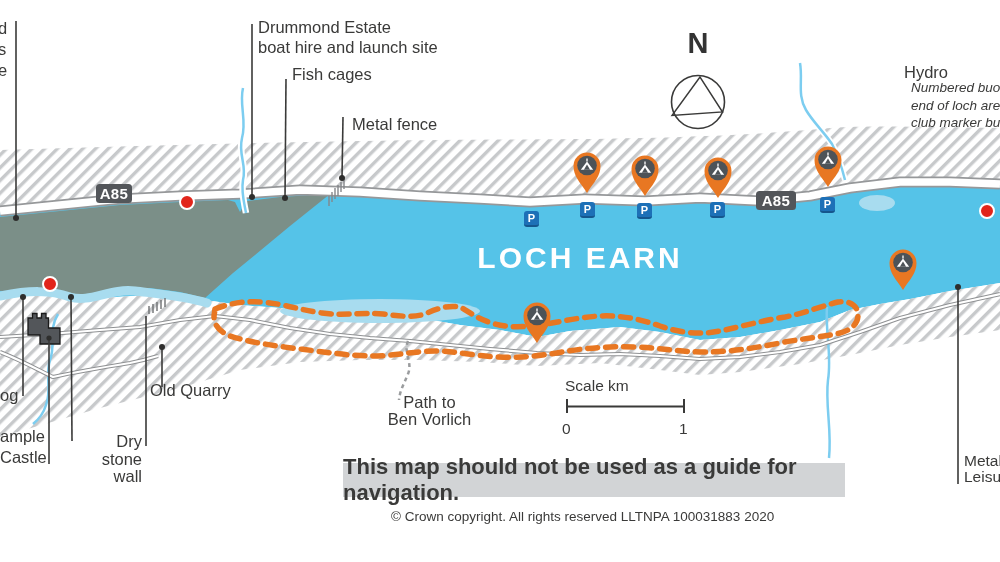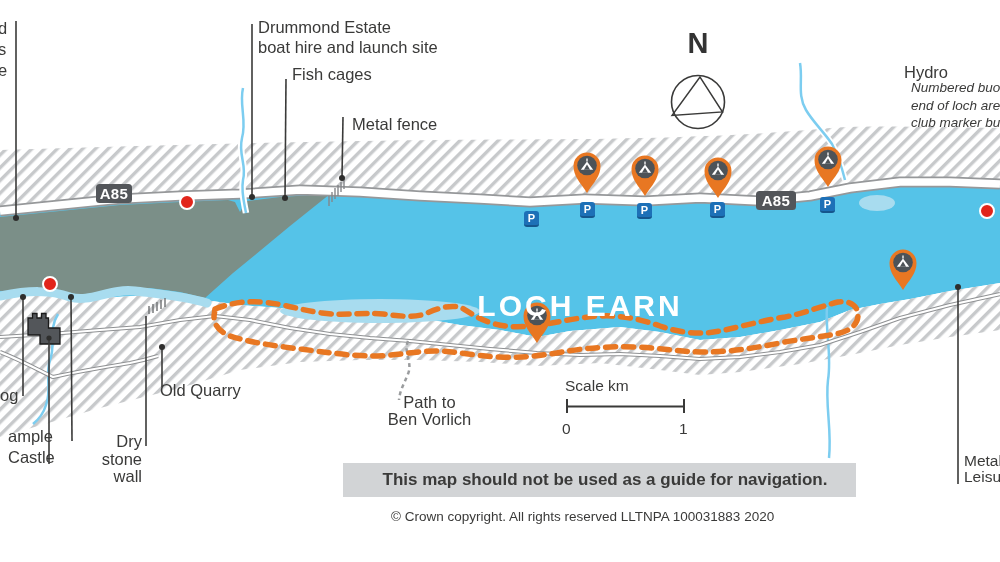--- a/index.html
+++ b/index.html
@@ -17,21 +17,21 @@
   .n-letter{font-size:29px;font-weight:600;color:#333;}
   .badge-a85{position:absolute;background:#53565A;color:#fff;border-radius:3.5px;
              display:flex;align-items:center;justify-content:center;
              font-size:15px;font-weight:bold;letter-spacing:.4px;}
   .p-sign{position:absolute;width:15px;height:14px;background:#1D70B7;border-radius:3px;
           border-bottom:2.5px solid #15568D;color:#fff;font-size:11px;font-weight:bold;
           display:flex;align-items:center;justify-content:center;}
   .scale-txt{font-size:15.5px;}
   .warning-box{position:absolute;left:343px;top:463px;width:502px;height:34px;background:#D2D4D6;
                display:flex;align-items:center;justify-content:center;
-               font-size:17px;font-weight:bold;color:#3A3A39;padding-left:11px;}
+               font-size:22px;font-weight:bold;color:#3A3A39;}
   .copyright{position:absolute;left:343px;top:509px;font-size:13.5px;font-weight:400;margin-left:48px;}
   .small-lbl{font-size:15.5px;line-height:15.5px;}
 </style>
 </head>
 <body>
 
 <div class="stage">
 
   <svg class="base" width="1000" height="562" viewBox="0 0 1000 562">
     <defs>
@@ -193,36 +193,36 @@
   <div class="lbl" style="left:904px;top:19px;margin-top:43px;">Hydro</div>
 
   <div class="lbl italic-note" style="left:911px;top:79px;">
     <span class="ln">Numbered buo</span>
     <span class="ln">end of loch are</span>
     <span class="ln">club marker buo</span>
   </div>
 
   <div class="lbl n-letter" style="left:684px;top:33px;width:28px;text-align:center;">N</div>
 
-  <div class="lbl loch-name" style="left:470px;top:248px;width:220px;text-align:center;margin-top:48px;">LOCH EARN</div>
+  <div class="lbl loch-name" style="left:470px;top:248px;width:220px;text-align:center;">LOCH EARN</div>
 
   <div class="lbl" style="left:0px;top:385px;">og</div>
 
-  <div class="lbl right" style="left:8px;top:426px;width:44px;">
+  <div class="lbl right" style="left:0px;top:426px;width:44px;">
     <span class="ln" style="height:21px;line-height:21px;">ample</span>
     <span class="ln" style="height:21px;line-height:21px;">Castle</span>
   </div>
 
   <div class="lbl right" style="left:90px;top:395px;width:52px;line-height:17.5px;margin-top:38px;">
     <span class="ln">Dry</span>
     <span class="ln">stone</span>
     <span class="ln">wall</span>
   </div>
 
-  <div class="lbl" style="left:160px;top:380px;">Old Quarry</div>
+  <div class="lbl" style="left:150px;top:380px;">Old Quarry</div>
 
   <div class="lbl center" style="left:382px;top:394px;width:95px;line-height:16.5px;">
     <span class="ln">Path to</span>
     <span class="ln">Ben Vorlich</span>
   </div>
 
   <div class="lbl scale-txt" style="left:565px;top:376px;">Scale km</div>
   <div class="lbl scale-txt" style="left:562px;top:419px;">0</div>
   <div class="lbl scale-txt" style="left:679px;top:419px;">1</div>
 

